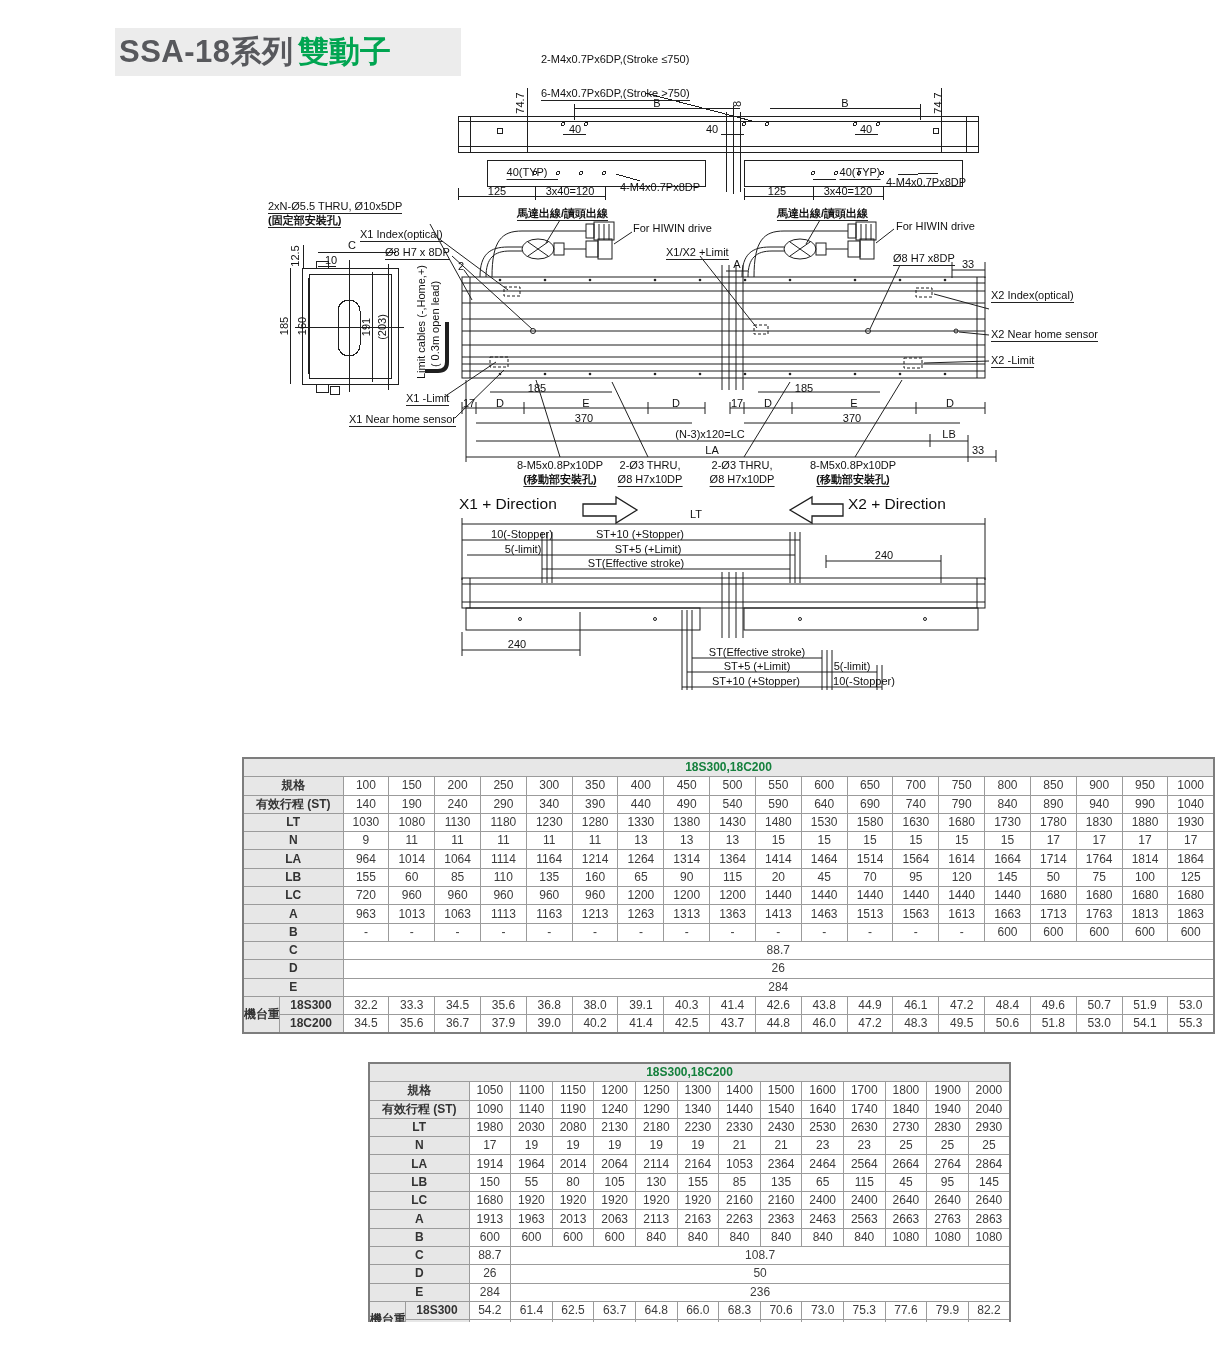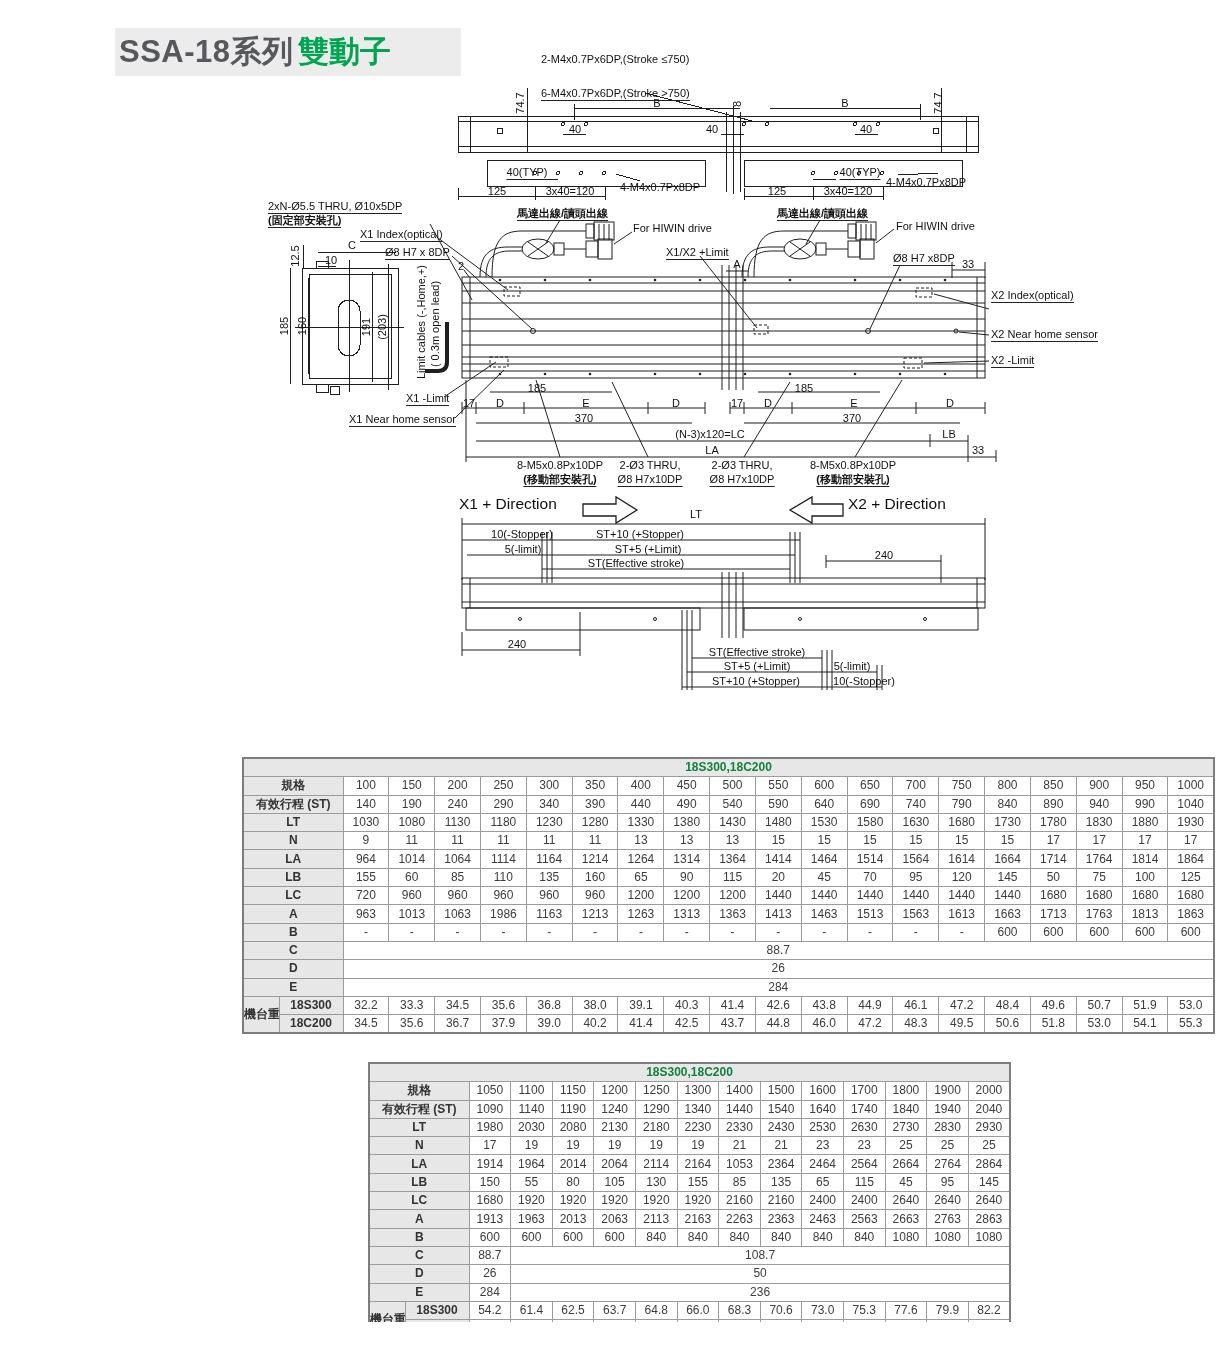--- a/index.html
+++ b/index.html
@@ -565,21 +565,21 @@
             <td>1680</td>
             <td>1680</td>
             <td>1680</td>
             <td>1680</td>
           </tr>
           <tr>
             <td class="rl" colspan="2">A</td>
             <td>963</td>
             <td>1013</td>
             <td>1063</td>
-            <td>1986</td>
+            <td>1113</td>
             <td>1163</td>
             <td>1213</td>
             <td>1263</td>
             <td>1313</td>
             <td>1363</td>
             <td>1413</td>
             <td>1463</td>
             <td>1513</td>
             <td>1563</td>
             <td>1613</td>

